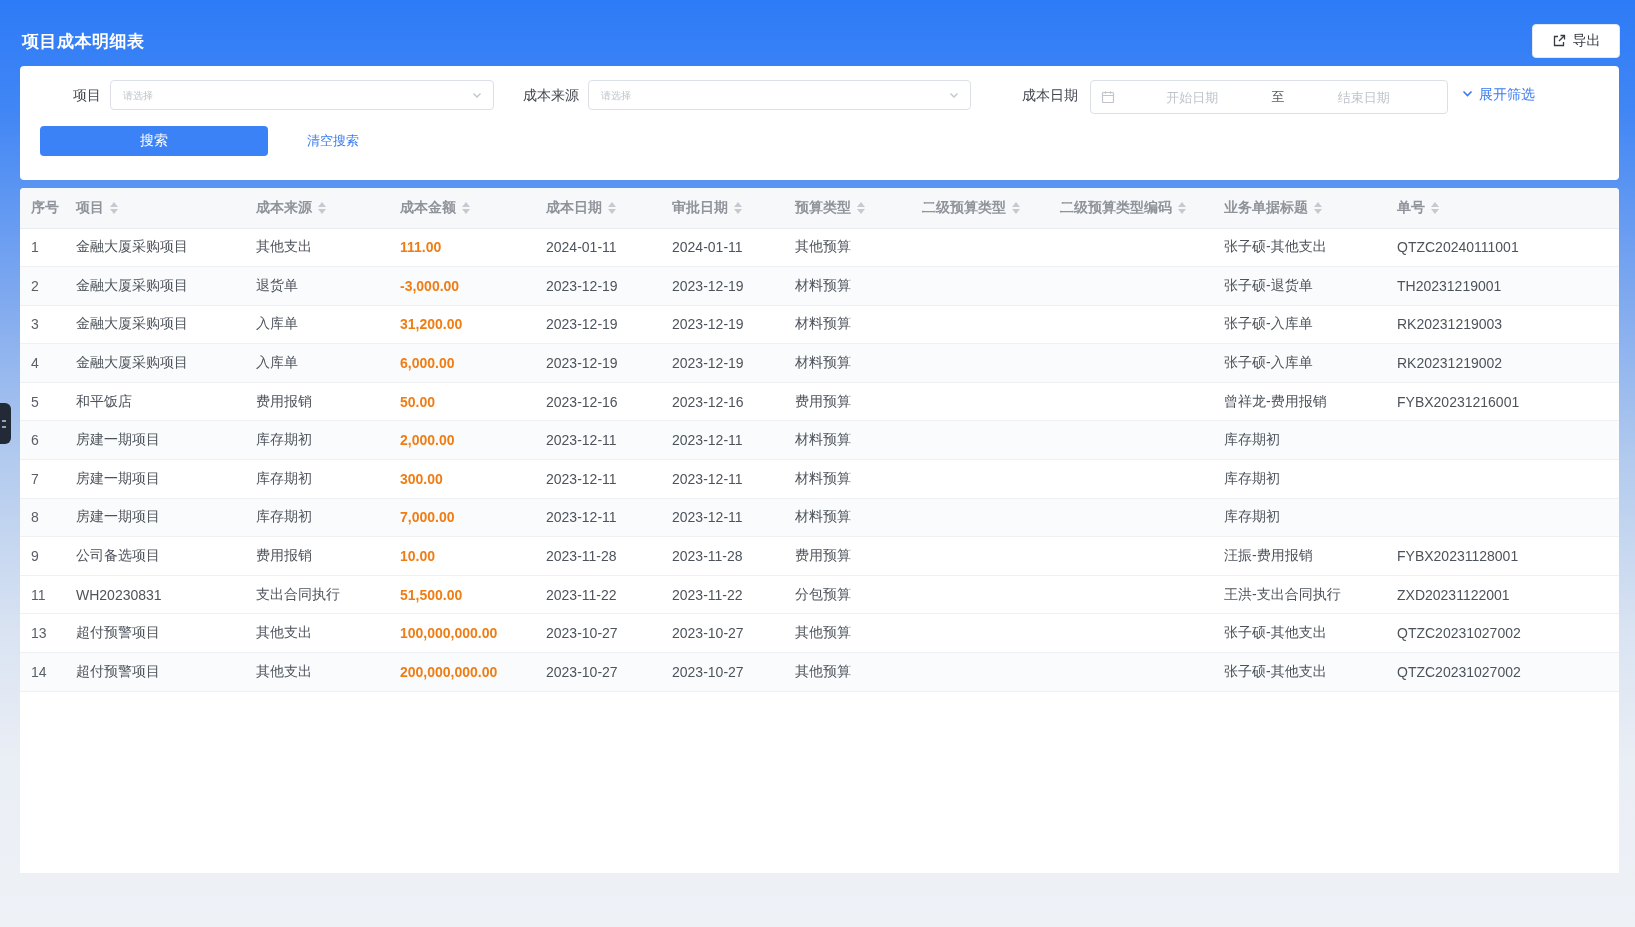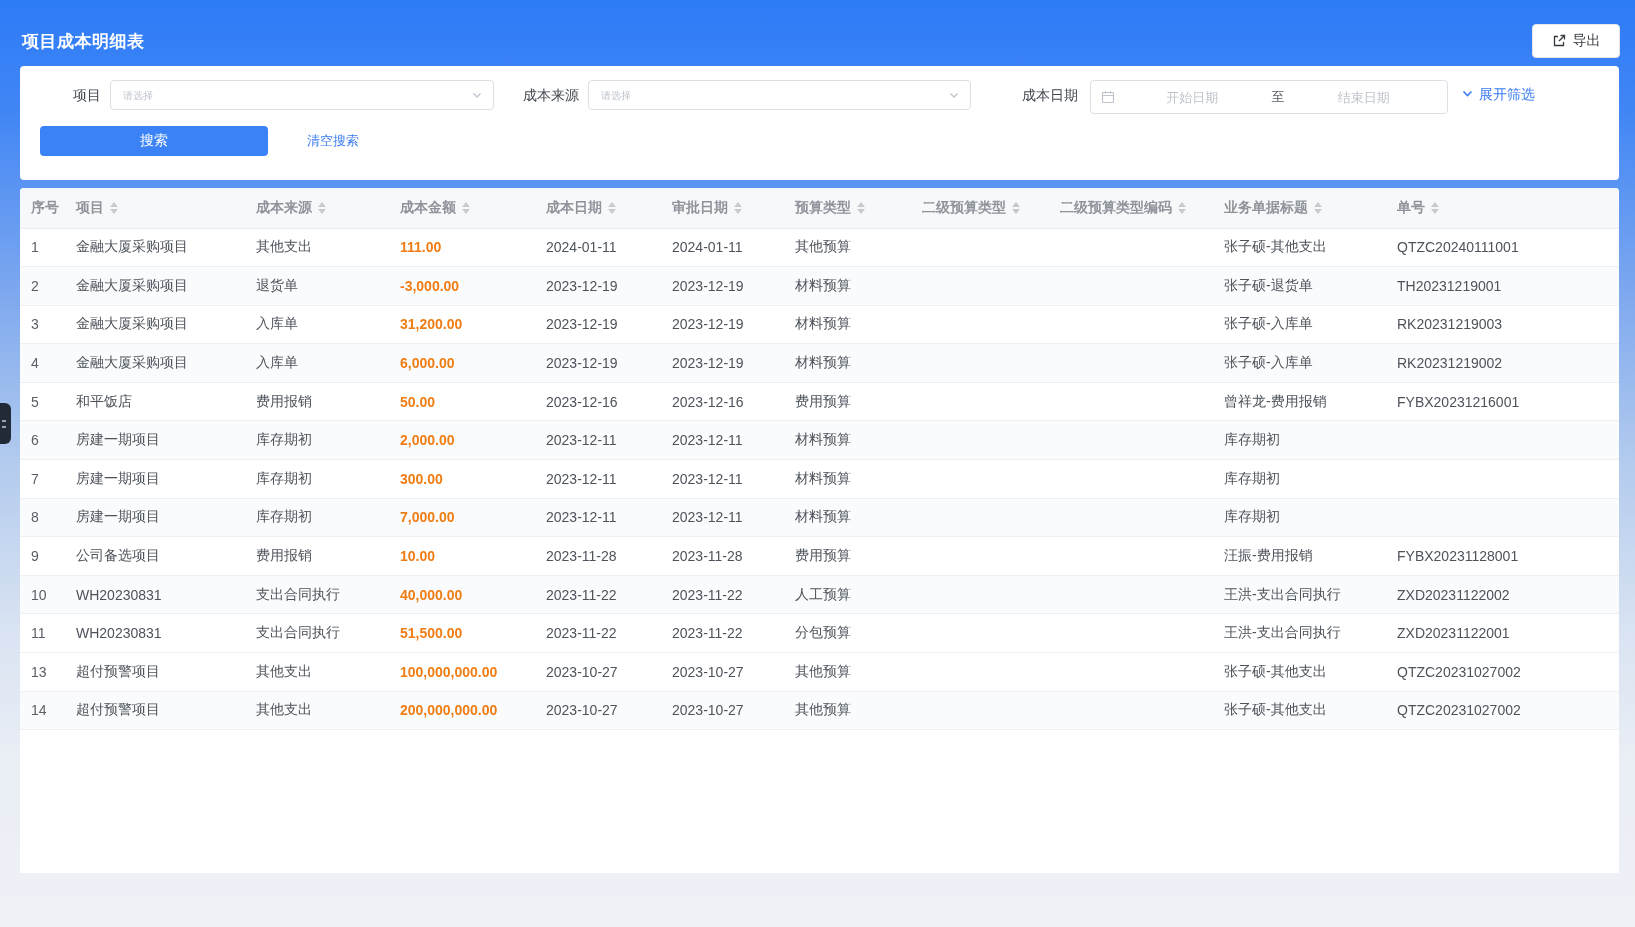--- a/index.html
+++ b/index.html
@@ -373,33 +373,20 @@
           <td>费用报销</td>
           <td class="amount">10.00</td>
           <td>2023-11-28</td>
           <td>2023-11-28</td>
           <td>费用预算</td>
           <td></td>
           <td></td>
           <td>汪振-费用报销</td>
           <td>FYBX20231128001</td>
         </tr>
-        <tr class="even">
-          <td>10</td>
-          <td>WH20230831</td>
-          <td>支出合同执行</td>
-          <td class="amount">40,000.00</td>
-          <td>2023-11-22</td>
-          <td>2023-11-22</td>
-          <td>人工预算</td>
-          <td></td>
-          <td></td>
-          <td>王洪-支出合同执行</td>
-          <td>ZXD20231122002</td>
-        </tr>
         <tr>
           <td>11</td>
           <td>WH20230831</td>
           <td>支出合同执行</td>
           <td class="amount">51,500.00</td>
           <td>2023-11-22</td>
           <td>2023-11-22</td>
           <td>分包预算</td>
           <td></td>
           <td></td>

